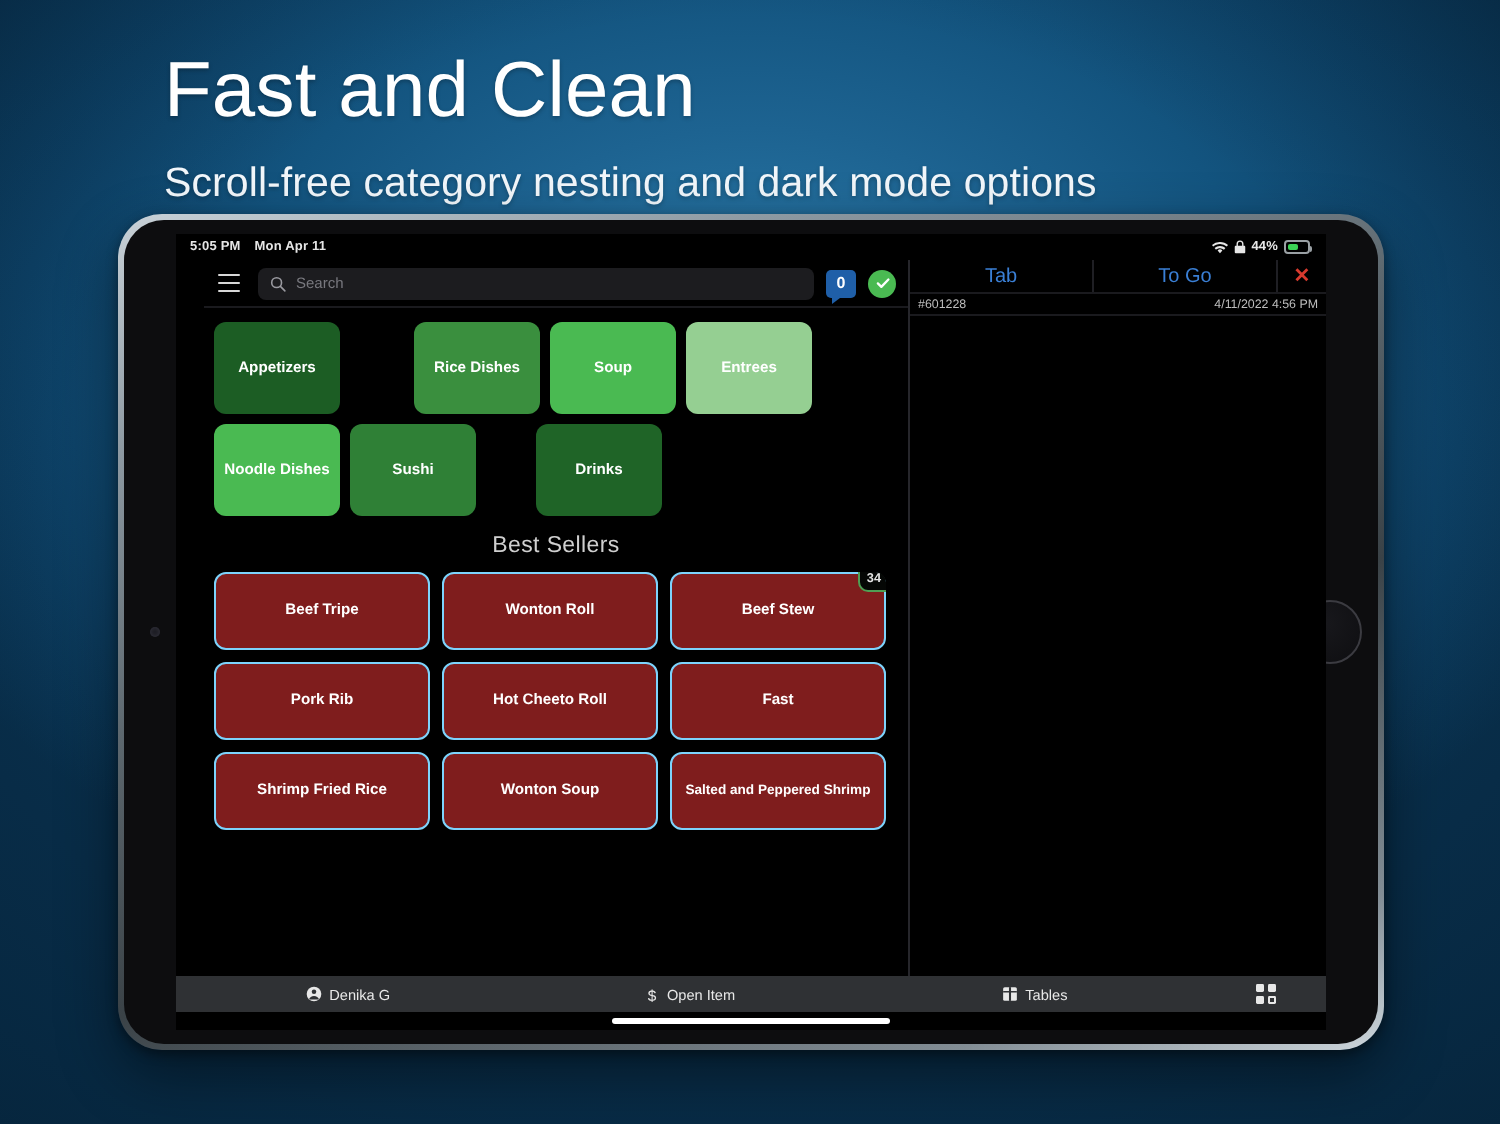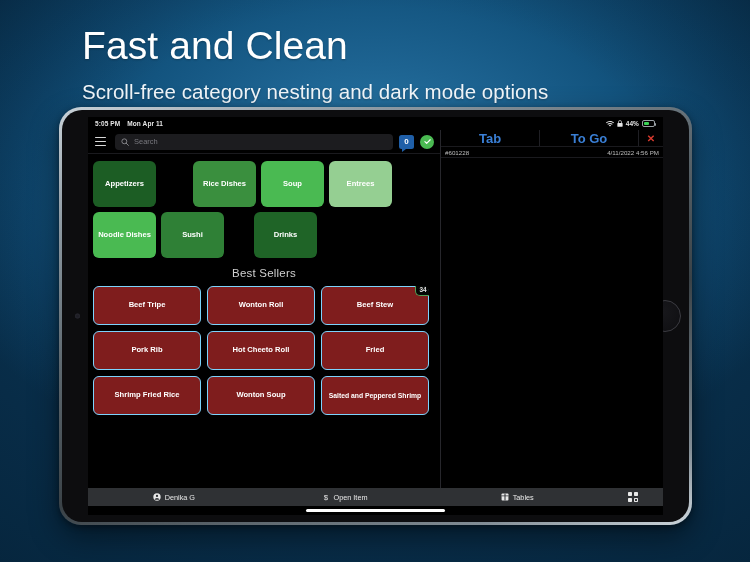--- a/index.html
+++ b/index.html
@@ -84,21 +84,21 @@
     border: .8px solid #9aa0a4; border-radius: 2px;
     padding: .7px; position: relative;
   }
   .batt::after {
     content: ""; position: absolute; right: -2.2px; top: 1.8px;
     width: 1.2px; height: 2.6px; background: #9aa0a4; border-radius: 0 1px 1px 0;
   }
   .batt i { display: block; height: 100%; width: 55%; background: #3bd355; border-radius: 1px; }
 
   
-  .panels { flex: 1; display: flex; min-height: 0; }
+  .panels { flex: 1; display: flex; min-height: 0; padding-left: 14px; }
   .menu-panel { flex: 0 0 352px; display: flex; flex-direction: column; min-width: 0; background: #000; }
   .divider { flex: 0 0 1px; background: #26262b; }
   .order-panel { flex: 1; display: flex; flex-direction: column; min-width: 0; background: #000; }
 
   
   .searchrow {
     height: 24px; flex: 0 0 24px;
     display: flex; align-items: center; gap: 6px;
     padding: 0 6px 0 4px;
     border-bottom: 1px solid #1a1a1e;
@@ -160,21 +160,21 @@
     line-height: 1;
   }
 
   
   .order-tabs {
     height: 17px; flex: 0 0 17px; display: flex; align-items: stretch;
     border-bottom: 1px solid #1a1a1e;
   }
   .otab {
     flex: 1; display: flex; align-items: center; justify-content: center;
-    color: #3a7fd5; font-size: 13px; font-weight: 700; cursor: pointer;
+    color: #3a7fd5; font-size: 10px; font-weight: 400; cursor: pointer;
     border-right: 1px solid #1f1f24;
   }
   .oclose {
     flex: 0 0 24px; display: flex; align-items: center; justify-content: center;
     color: #d83a2e; font-size: 10px; font-weight: 700; cursor: pointer;
   }
   .order-meta {
     height: 11px; flex: 0 0 11px; display: flex; align-items: center;
     justify-content: space-between; padding: 0 4px;
     color: #bdbdbd; font-size: 6.2px;
@@ -288,21 +288,21 @@
                 <span>Beef Stew</span>
                 <span class="qty">34</span>
               </div>
               <div class="item">
                 <span>Pork Rib</span>
               </div>
               <div class="item">
                 <span>Hot Cheeto Roll</span>
               </div>
               <div class="item">
-                <span>Fried</span>
+                <span>Fast</span>
               </div>
               <div class="item">
                 <span>Shrimp Fried Rice</span>
               </div>
               <div class="item">
                 <span>Wonton Soup</span>
               </div>
               <div class="item">
                 <span style="font-size: 6.8px;">Salted and Peppered Shrimp</span>
               </div>

